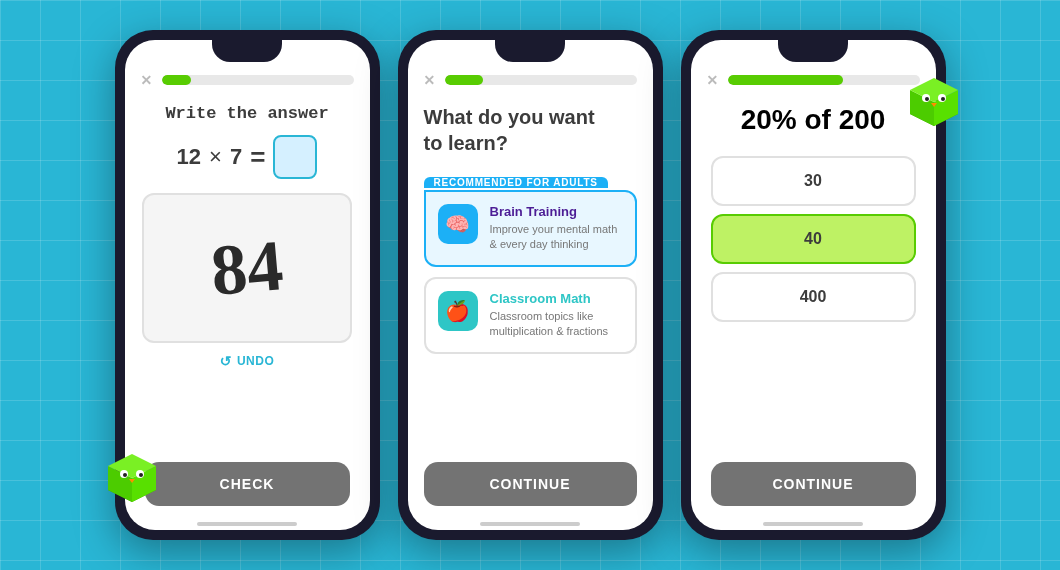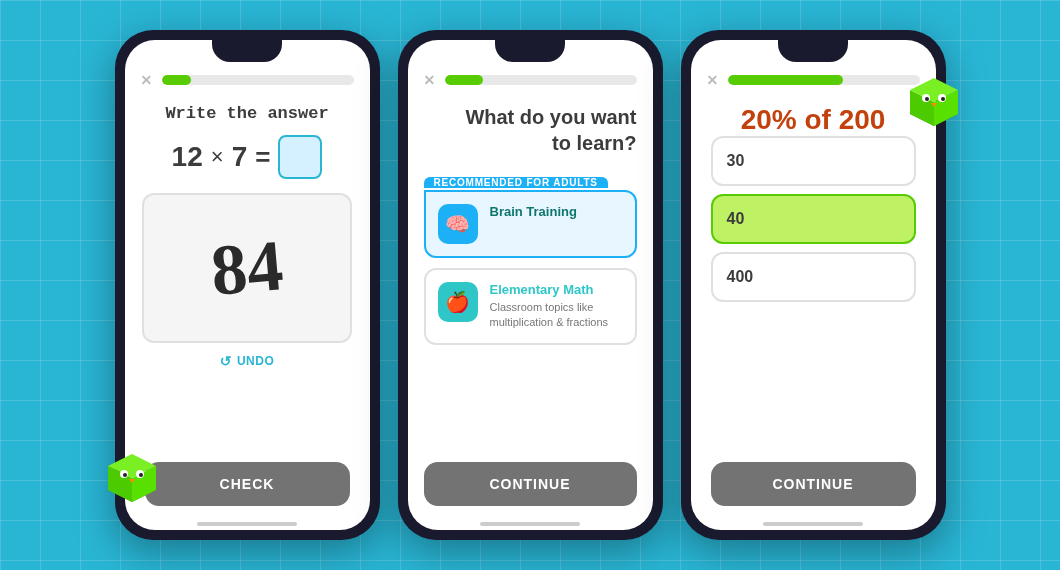--- a/index.html
+++ b/index.html
@@ -114,21 +114,21 @@
     }
 
     .math-expression {
       display: flex;
       align-items: center;
       gap: 8px;
       margin-bottom: 14px;
     }
 
     .math-num {
-      font-size: 28px;
+      font-size: 22px;
       font-weight: 700;
       color: #3c3c3c;
     }
 
     .math-op {
       font-size: 22px;
       color: #3c3c3c;
       font-weight: 400;
     }
 
@@ -206,21 +206,21 @@
       padding: 10px 16px;
       flex: 1;
       display: flex;
       flex-direction: column;
     }
 
     .learn-title {
       font-size: 20px;
       font-weight: 800;
       color: #3c3c3c;
-      text-align: right;
+      text-align: left;
       margin-bottom: 16px;
       line-height: 1.3;
     }
 
     .recommended-badge {
       background: #1cb0f6;
       color: #fff;
       font-size: 10px;
       font-weight: 800;
       letter-spacing: 0.8px;
@@ -259,21 +259,21 @@
     }
 
     .icon-blue { background: #1cb0f6; }
     .icon-teal { background: #2ec6c6; }
 
     .option-text-wrap { flex: 1; }
 
     .option-title {
       font-size: 13px;
       font-weight: 800;
-      color: #0f766e;
+      color: #4c1d95;
       margin-bottom: 3px;
     }
 
     .option-title.teal { color: #2ec6c6; }
 
     .option-desc {
       font-size: 11px;
       color: #777;
       line-height: 1.4;
     }
@@ -291,37 +291,39 @@
       font-size: 17px;
       font-weight: 700;
       color: #3c3c3c;
       text-align: center;
       margin-bottom: 12px;
     }
 
     .big-question {
       font-size: 28px;
       font-weight: 900;
-      color: #c2410c;
+      color: #000000;
+      margin-bottom: 20px;
       text-align: right;
     }
 
     .answer-options {
       width: 100%;
       display: flex;
       flex-direction: column;
       gap: 8px;
       margin-bottom: auto;
     }
 
     .answer-option {
       width: 100%;
       padding: 14px;
       border: 2px solid #e0e0e0;
       border-radius: 12px;
+      text-align: center;
       font-size: 16px;
       font-weight: 700;
       color: #3c3c3c;
       cursor: pointer;
       background: #fff;
     }
 
     .answer-option.selected {
       background: #bef264;
       border-color: #58cc02;
@@ -439,27 +441,28 @@
       <div class="phone2-content">
         <div class="learn-title">What do you want<br>to learn?</div>
 
         <div>
           <span class="recommended-badge">RECOMMENDED FOR ADULTS</span>
         </div>
         <div class="option-card highlighted">
           <div class="option-icon icon-blue">🧠</div>
           <div class="option-text-wrap">
             <div class="option-title">Brain Training</div>
+            <div class="option-desc">Improve your mental math &amp; every day thinking</div>
           </div>
         </div>
 
         <div class="option-card">
           <div class="option-icon icon-teal">🍎</div>
           <div class="option-text-wrap">
-            <div class="option-title teal">Elementary Math</div>
+            <div class="option-title teal">Classroom Math</div>
             <div class="option-desc">Classroom topics like multiplication &amp; fractions</div>
           </div>
         </div>
 
         <div class="spacer"></div>
         <button class="action-btn btn-green">CONTINUE</button>
       </div>
       <div class="home-bar"></div>
     </div>
   </div>

